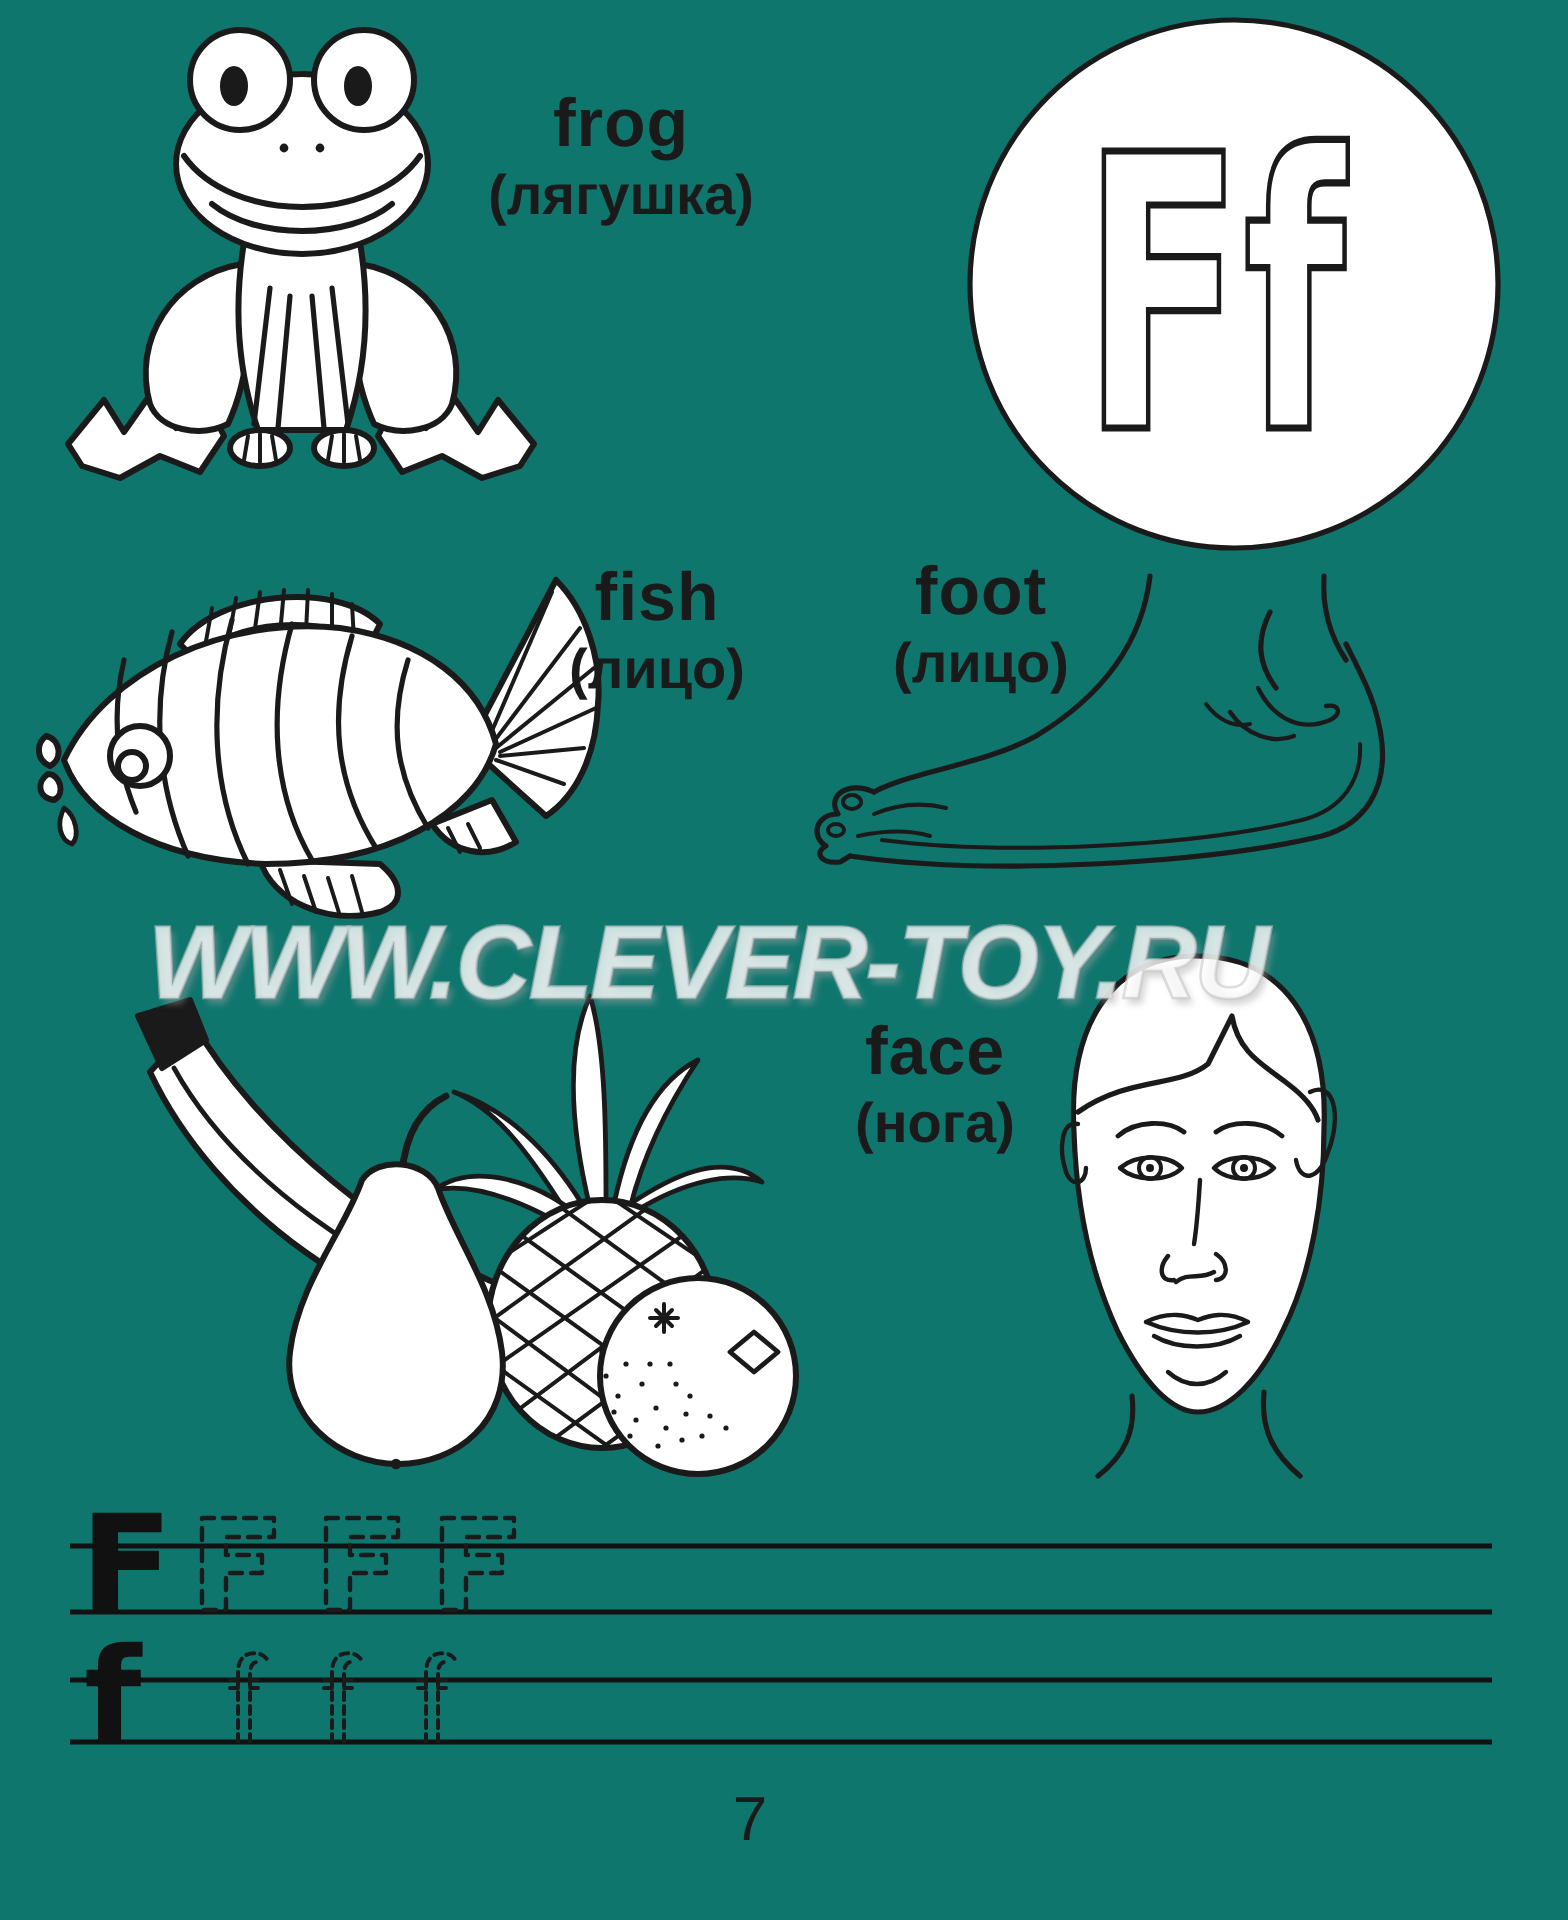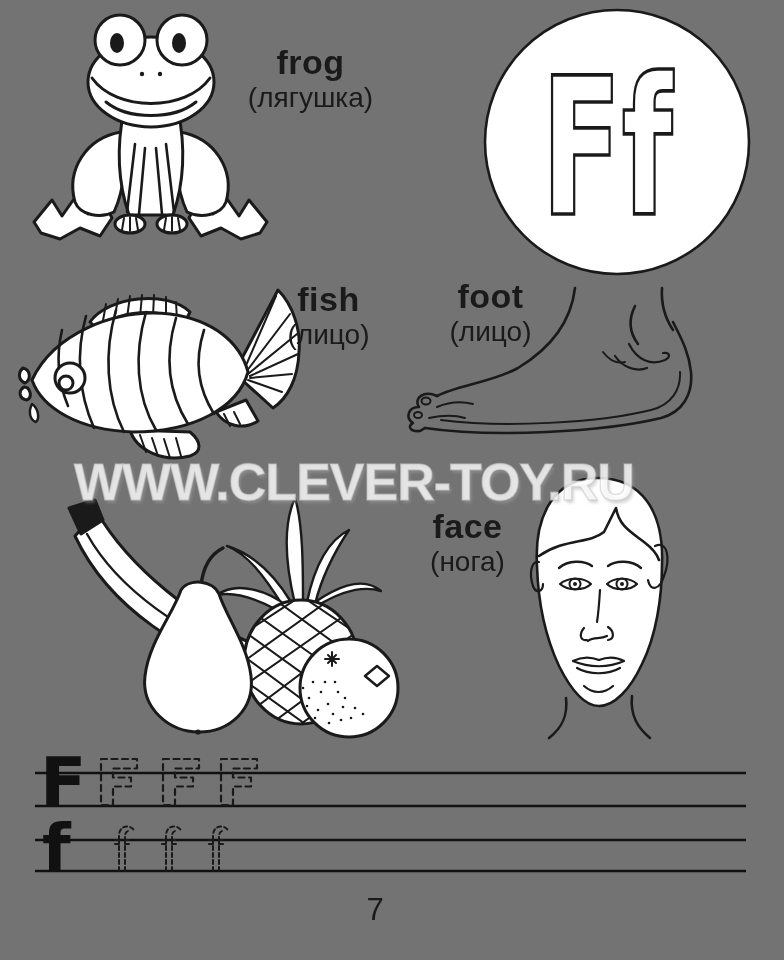--- a/index.html
+++ b/index.html
@@ -1,31 +1,32 @@
 <!DOCTYPE html>
 <html><head>
 <meta charset="utf-8">
 <style>
   html,body{margin:0;padding:0;background:#888;}
   .page{
     position:relative;width:784px;height:960px;margin:0 auto;
-    background:#737373;overflow:hidden;
+    background:#0f766e;overflow:hidden;
     font-family:"Liberation Sans","DejaVu Sans",sans-serif;color:#1a1a1a;
   }
   .illus{position:absolute;z-index:1;}
   .label{position:absolute;z-index:3;text-align:center;line-height:1.08;}
   .label .word{font-size:34px;font-weight:600;letter-spacing:.5px;display:block;}
-  .label .trans{font-size:28px;font-weight:400;display:block;margin-top:2px;}
+  .label .trans{font-size:28px;font-weight:700;display:block;margin-top:2px;}
   .watermark{
     position:absolute;z-index:2;left:74px;top:452px;width:660px;
     font-size:52px;font-weight:bold;letter-spacing:-1px;white-space:nowrap;
     color:rgba(255,255,255,0.78);
     -webkit-text-stroke:1.3px rgba(195,195,195,0.55);
     text-shadow:2px 3px 3px rgba(165,165,165,0.45);
     user-select:none;
+    font-style:italic;
   }
   .pagenum{position:absolute;z-index:3;left:340px;top:892px;width:70px;
     text-align:center;font-size:31px;font-weight:500;}
   svg{display:block;}
   .ink{stroke:#1a1a1a;fill:none;stroke-linecap:round;stroke-linejoin:round;}
 </style>
 </head>
 <body>
 
 <div class="page">

